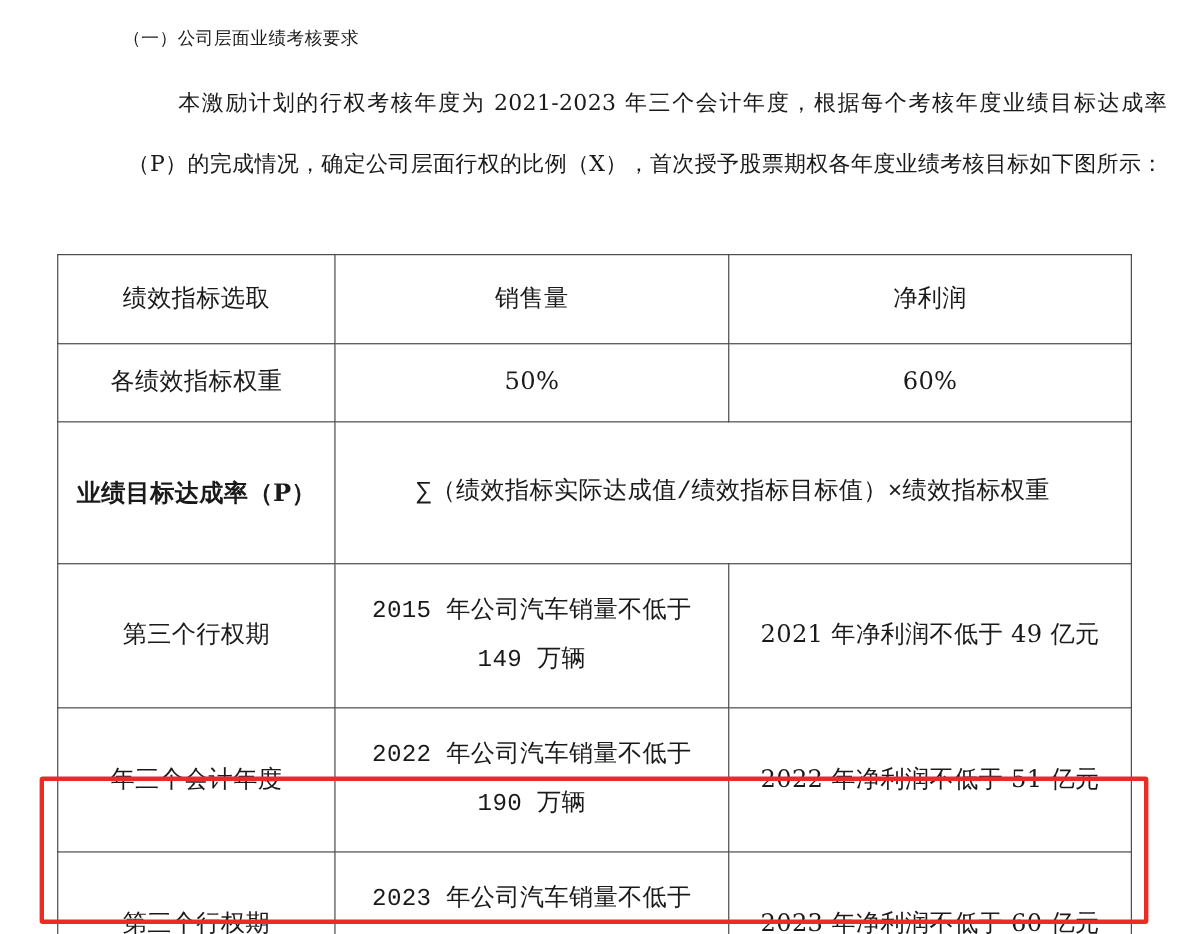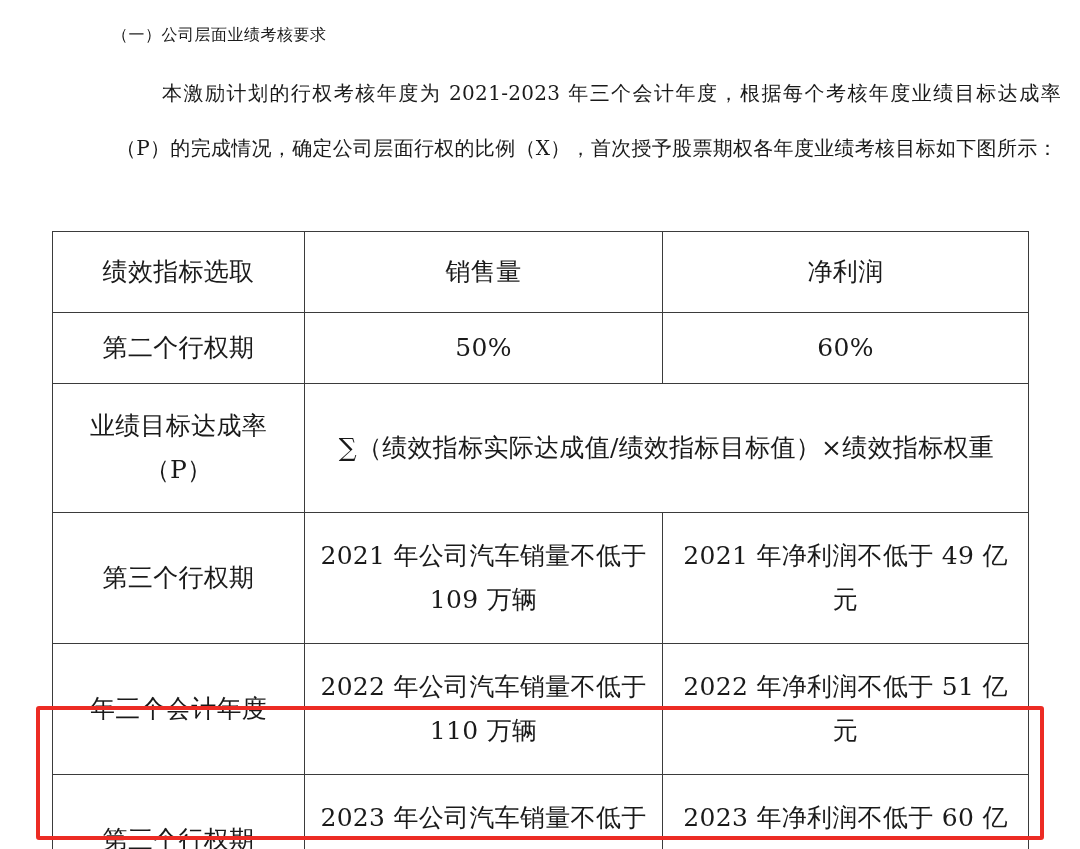--- a/index.html
+++ b/index.html
@@ -45,40 +45,41 @@
   table.perf {
     position: absolute;
     left: 52px;
     top: 231px;
     width: 976px;
     border-collapse: collapse;
     table-layout: fixed;
   }
   table.perf td {
     border: 1px solid #3b3b3b;
-    font-size: 25px;
+    font-size: 22px;
     text-align: center;
     vertical-align: middle;
     padding: 10px 8px;
     line-height: 44px;
     letter-spacing: 0.3px;
   }
   .col1 { width: 252px; }
   .col2 { width: 358px; }
   .col3 { width: 366px; }
   .row-h td { height: 60px; }
   .row-w td { height: 50px; }
   .row-p td { height: 108px; }
   .row-e td { height: 110px; }
   .cell-left {
     text-align: left;
     padding-left: 14px;
     line-height: 40px;
+    font-family: Liberation Mono, monospace;
   }
-  .two-line { line-height: 46px; }
+  .two-line { line-height: 46px; font-weight: bold; }
   .highlight-box {
     position: absolute;
     left: 36px;
     top: 706px;
     width: 1008px;
     height: 134px;
     border: 4px solid #ec2b24;
     border-radius: 3px;
     box-sizing: border-box;
     pointer-events: none;
@@ -99,36 +100,36 @@
       <col class="col2">
       <col class="col3">
     </colgroup>
     <tbody>
       <tr class="row-h">
         <td>绩效指标选取</td>
         <td>销售量</td>
         <td>净利润</td>
       </tr>
       <tr class="row-w">
-        <td>第二个行权期</td>
+        <td>各绩效指标权重</td>
         <td>50%</td>
         <td>60%</td>
       </tr>
       <tr class="row-p">
         <td class="two-line">业绩目标达成率（P）</td>
         <td class="cell-left" colspan="2">∑（绩效指标实际达成值/绩效指标目标值）×绩效指标权重</td>
       </tr>
       <tr class="row-e">
         <td>第三个行权期</td>
-        <td class="cell-left">2021 年公司汽车销量不低于 109 万辆</td>
+        <td class="cell-left">2015 年公司汽车销量不低于 149 万辆</td>
         <td>2021 年净利润不低于 49 亿元</td>
       </tr>
       <tr class="row-e">
         <td>年三个会计年度</td>
-        <td class="cell-left">2022 年公司汽车销量不低于 110 万辆</td>
+        <td class="cell-left">2022 年公司汽车销量不低于 190 万辆</td>
         <td>2022 年净利润不低于 51 亿元</td>
       </tr>
       <tr class="row-e">
         <td>第三个行权期</td>
         <td class="cell-left">2023 年公司汽车销量不低于 160 万辆</td>
         <td>2023 年净利润不低于 60 亿元</td>
       </tr>
     </tbody>
   </table>
 

